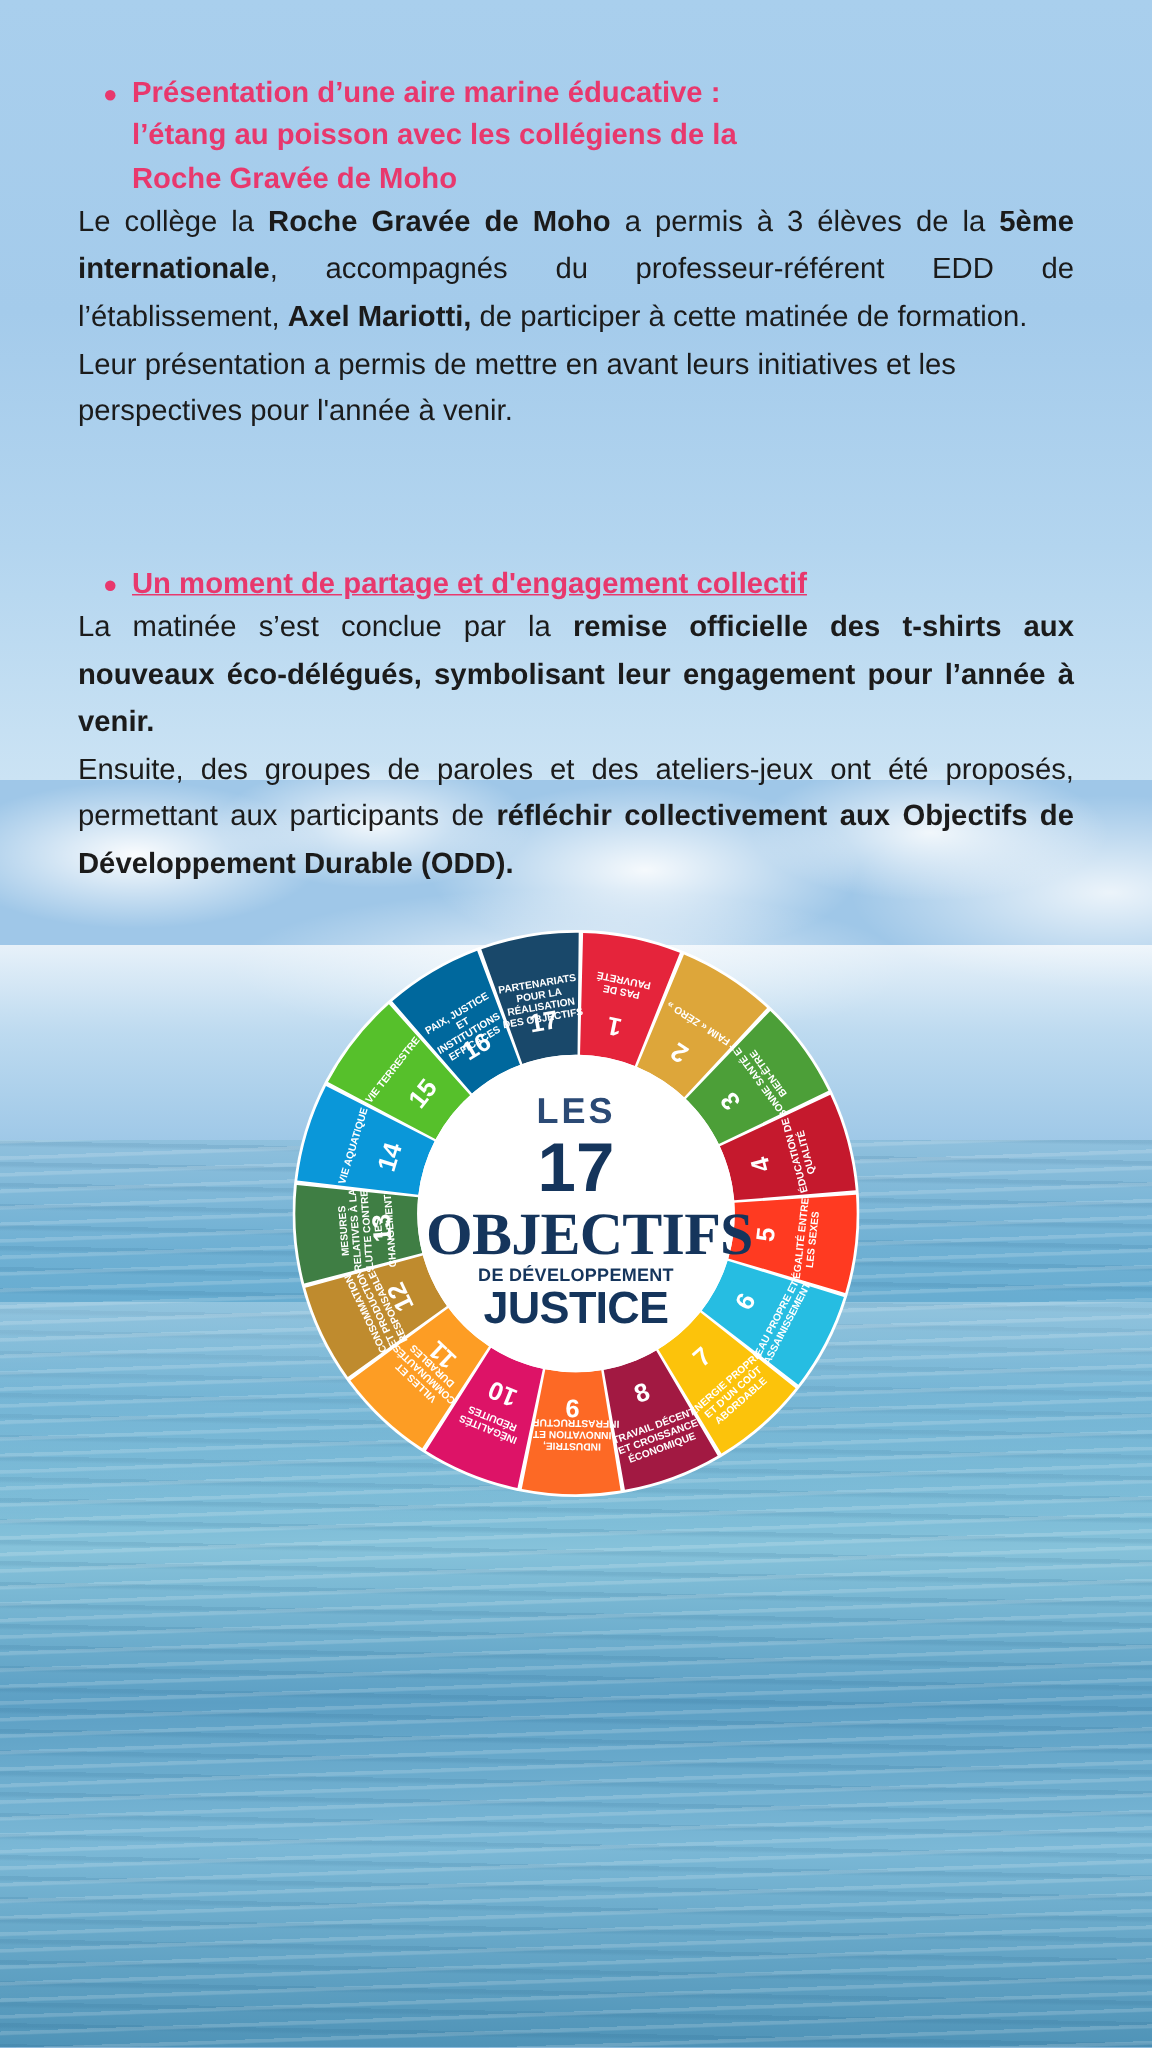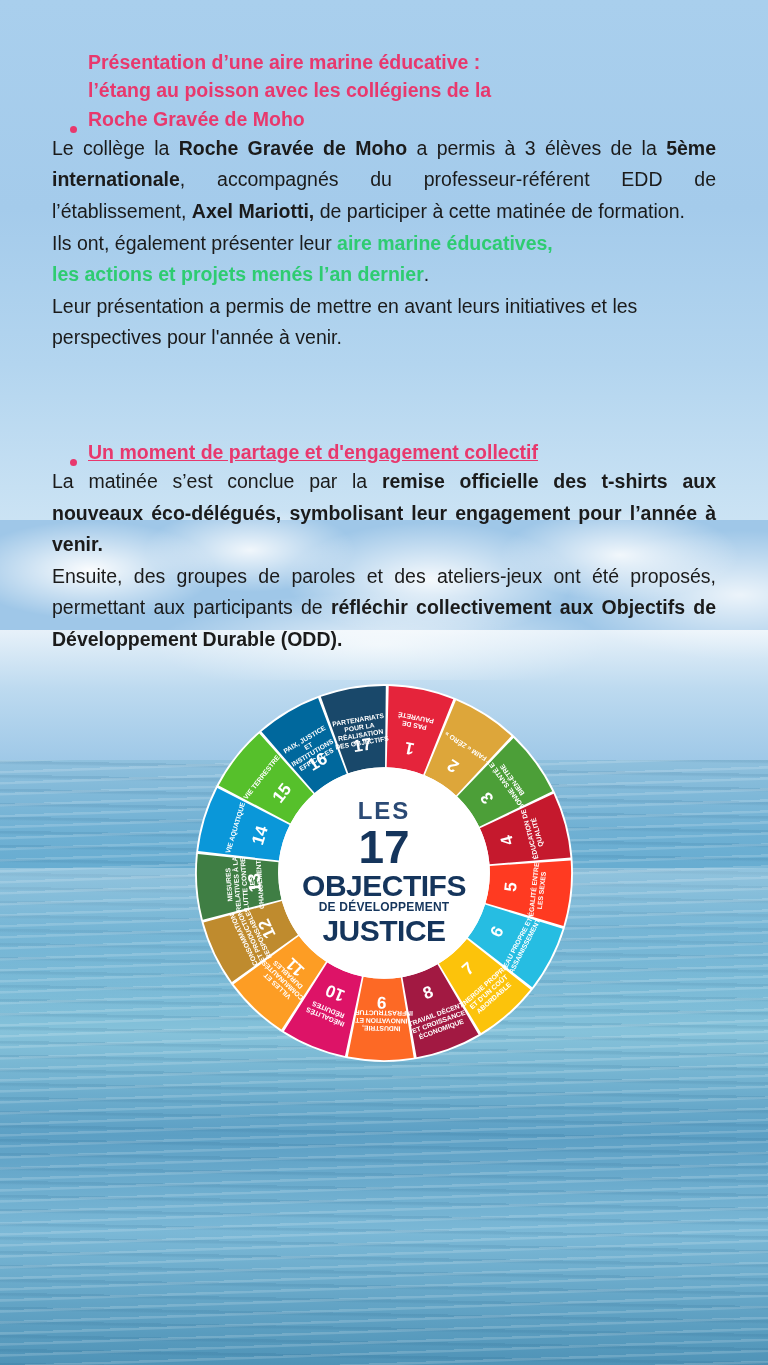--- a/index.html
+++ b/index.html
@@ -73,21 +73,21 @@
   
   .content {
     position: relative;
     z-index: 2;
     padding: 0 52px;
     box-sizing: border-box;
   }
 
   .bullet-heading {
     display: flex;
-    align-items: flex-end;
+    align-items: flex-start;
     color: #e8386d;
     font-weight: bold;
     font-size: 19.5px;
     line-height: 1.45;
   }
   .bullet-dot {
     width: 7px;
     height: 7px;
     border-radius: 50%;
     background: #e8386d;
@@ -157,25 +157,26 @@
     color: #2b4a75;
     line-height: 1;
   }
   .wheel-center .num {
     font-size: 46px;
     font-weight: bold;
     line-height: 1.05;
     color: #15355c;
   }
   .wheel-center .l1 {
-    font-size: 30px;
+    font-size: 40px;
     font-weight: bold;
     letter-spacing: -0.5px;
     line-height: 1.02;
     color: #15355c;
+    font-family: Liberation Serif, serif;
   }
   .wheel-center .l2 {
     font-size: 12px;
     font-weight: bold;
     letter-spacing: .2px;
     line-height: 1.15;
     color: #15355c;
   }
   .wheel-center .l3 {
     font-size: 30px;
@@ -208,23 +209,20 @@
     <span class="bullet-dot"></span>
     <span class="htext">Présentation d’une aire marine éducative :
  l’étang au poisson avec les collégiens de la
  Roche Gravée de Moho</span>
   </div>
 
   <p class="para p1">
     <span>Le collège la </span><b>Roche Gravée de Moho</b><span> a permis à 3 élèves de la </span><b>5ème internationale</b><span>, accompagnés du professeur-référent EDD de l’établissement, </span><b>Axel Mariotti,</b><span> de participer à cette matinée de formation.</span>
   </p>
 
-  <p class="para left p2">
-    <span>Ils ont, également présenter leur </span><span class="green">aire marine éducatives,</span><br><span class="green">les actions et projets menés l’an dernier</span><span>.</span>
-  </p>
 
   <p class="para left p3">Leur présentation a permis de mettre en avant leurs initiatives et les perspectives pour l'année à venir.</p>
 
   <div class="spacer-heading2"></div>
 
   <div class="bullet-heading" id="heading-2">
     <span class="bullet-dot"></span>
     <span class="htext">Un moment de partage et d'engagement collectif</span>
   </div>
 

